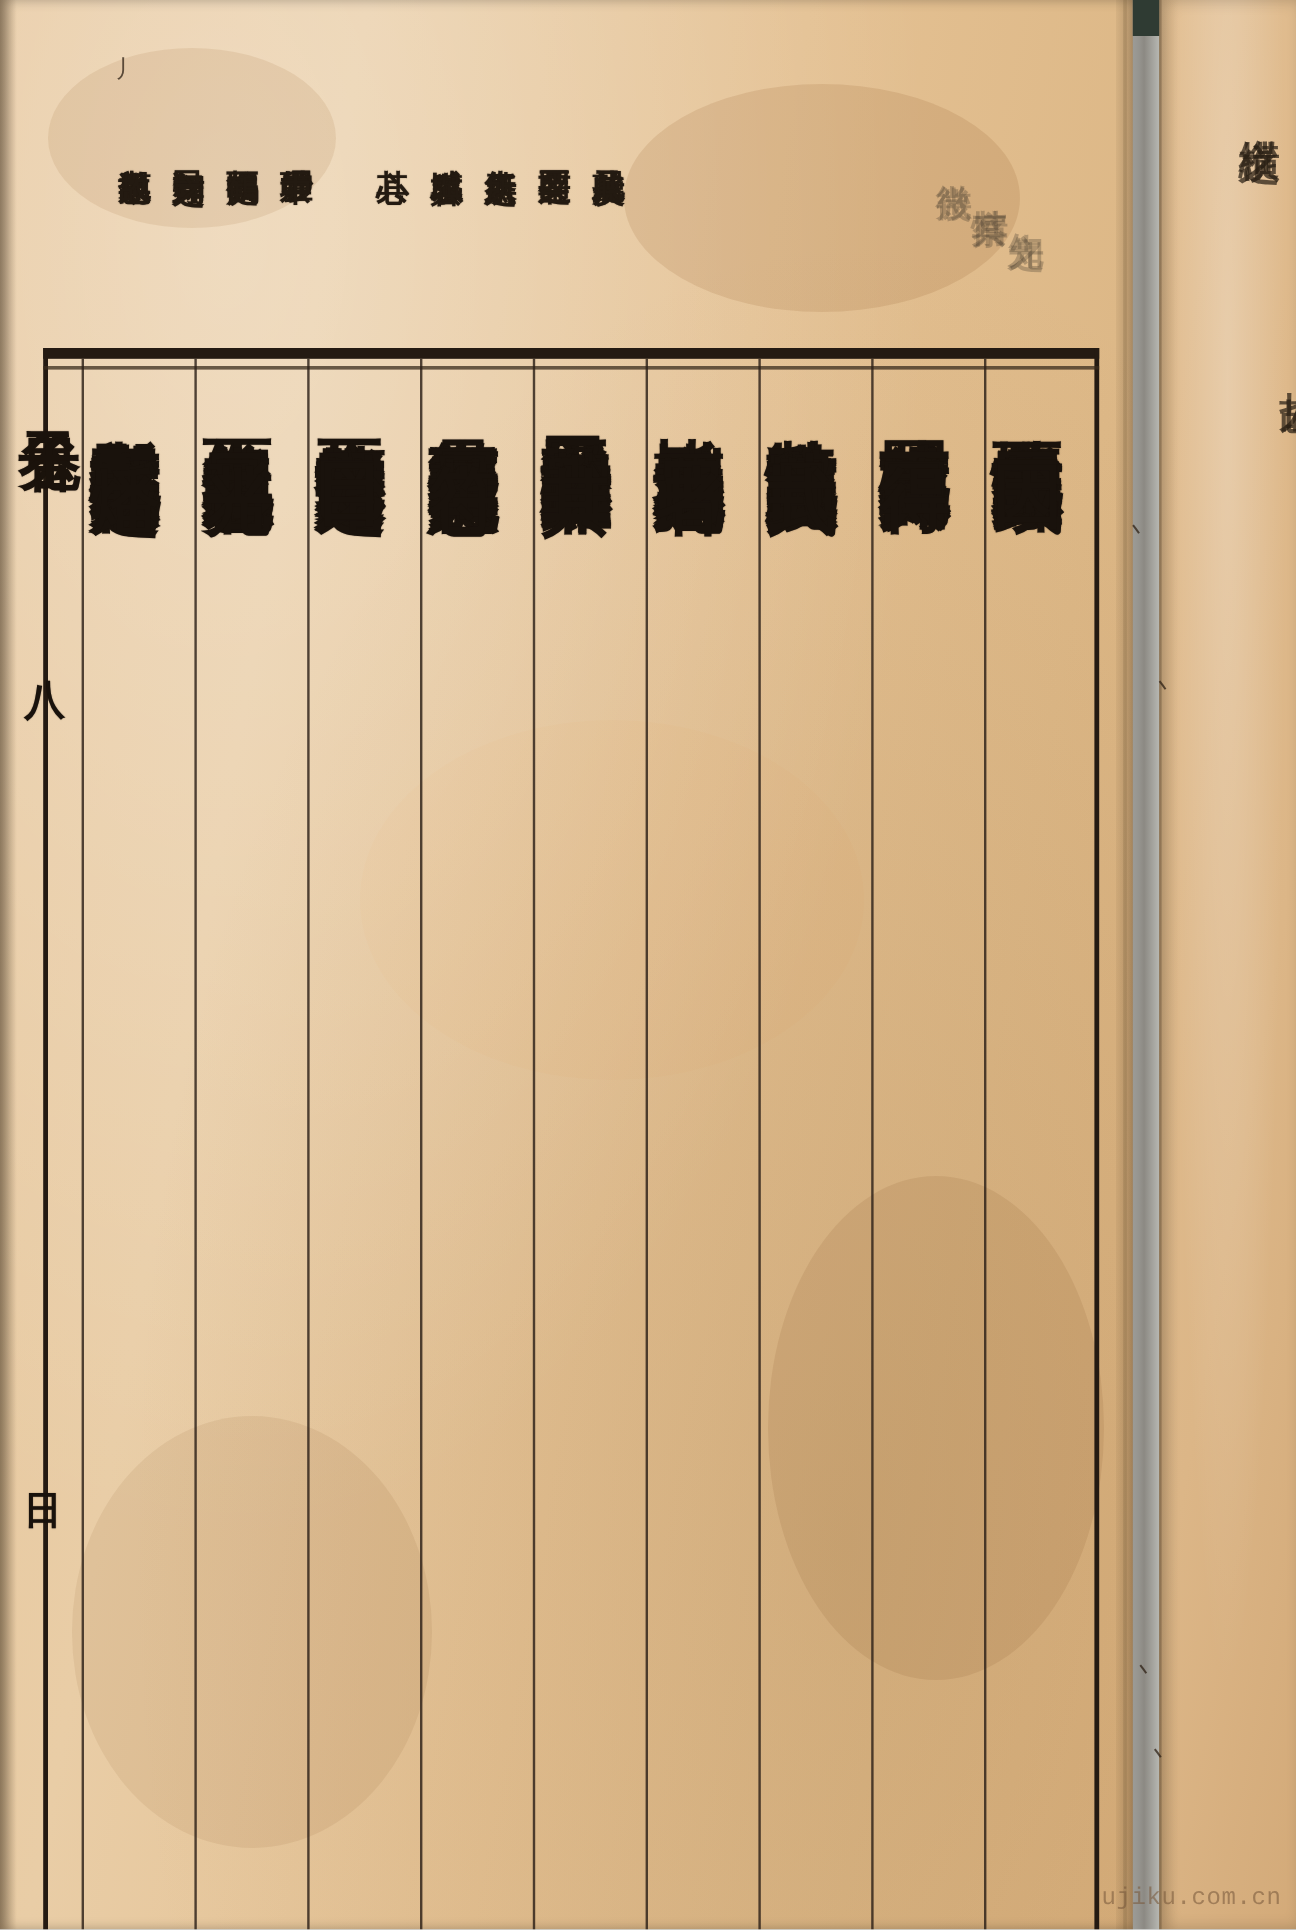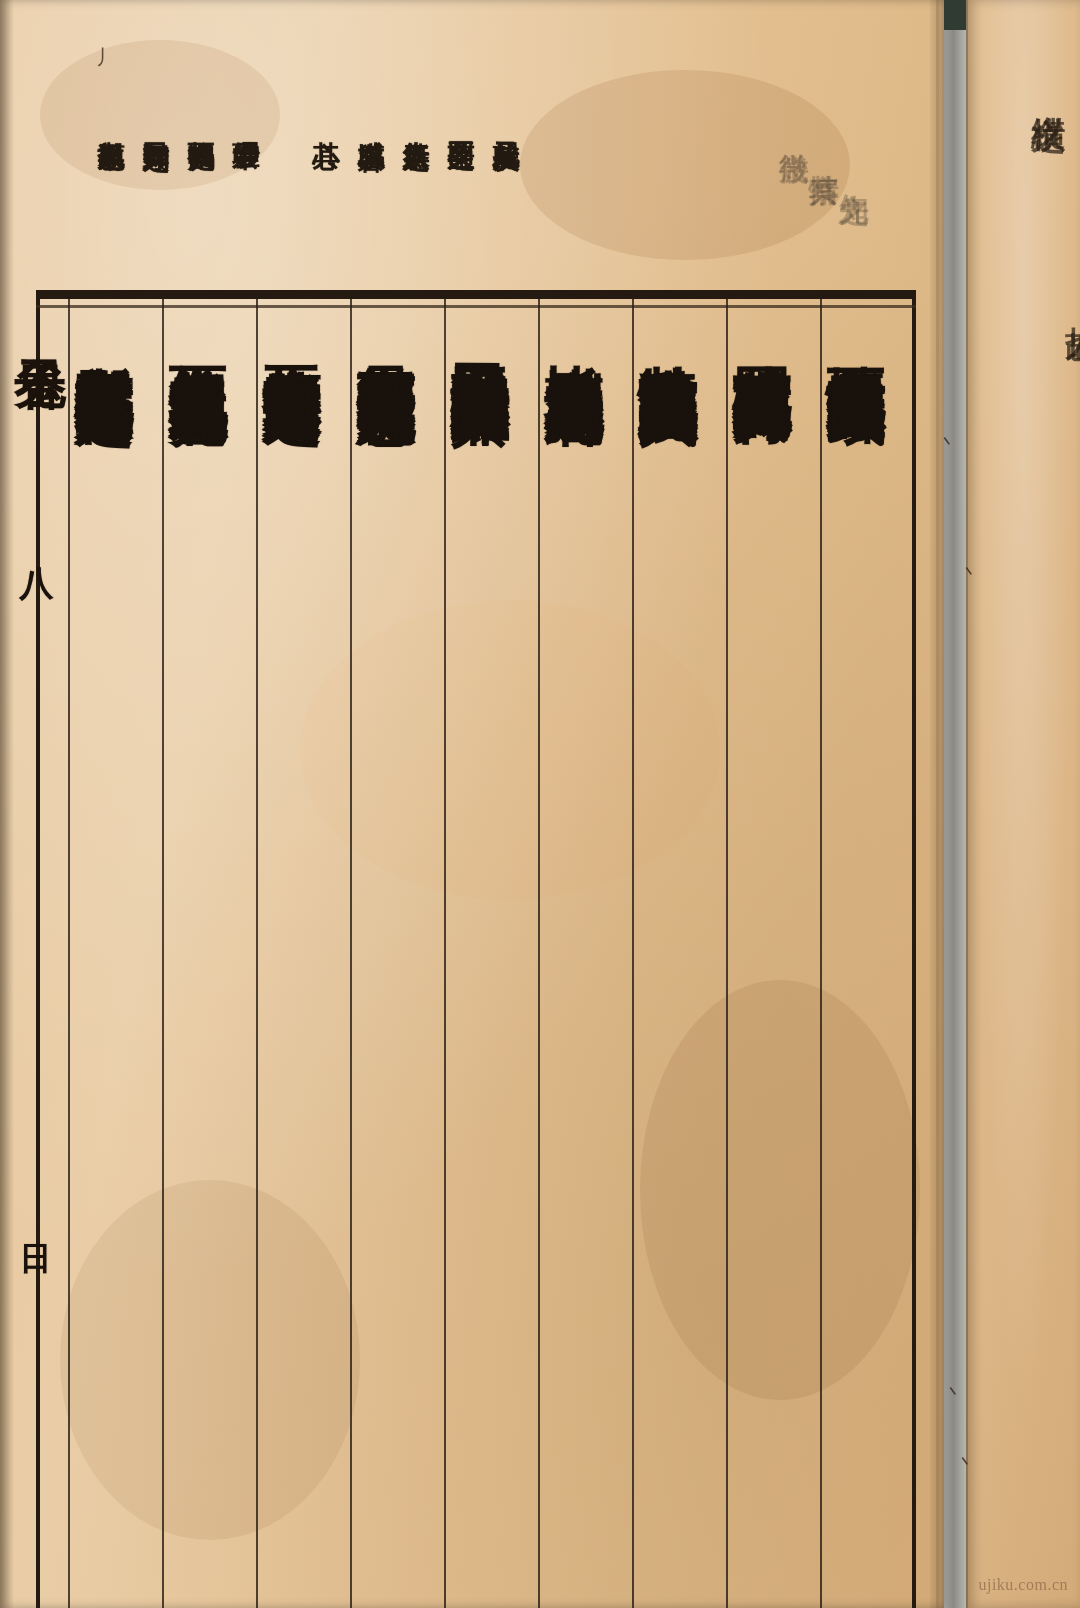--- a/index.html
+++ b/index.html
@@ -141,22 +141,22 @@
     white-space: nowrap;
     color: rgba(40,30,20,0.72);
     font-size: 34px;
     font-weight: 700;
   }
 
   #watermark {
     position: absolute;
     right: 12px;
     bottom: 14px;
-    font-family: Liberation Serif, serif;
-    font-size: 16px;
+    font-family: Liberation Mono, monospace;
+    font-size: 20px;
     color: rgba(120,90,60,0.58);
     letter-spacing: 0.5px;
   }
 
   
   #binding-mark {
     position: absolute;
     left: 944px;
     top: 0;
     width: 22px;

